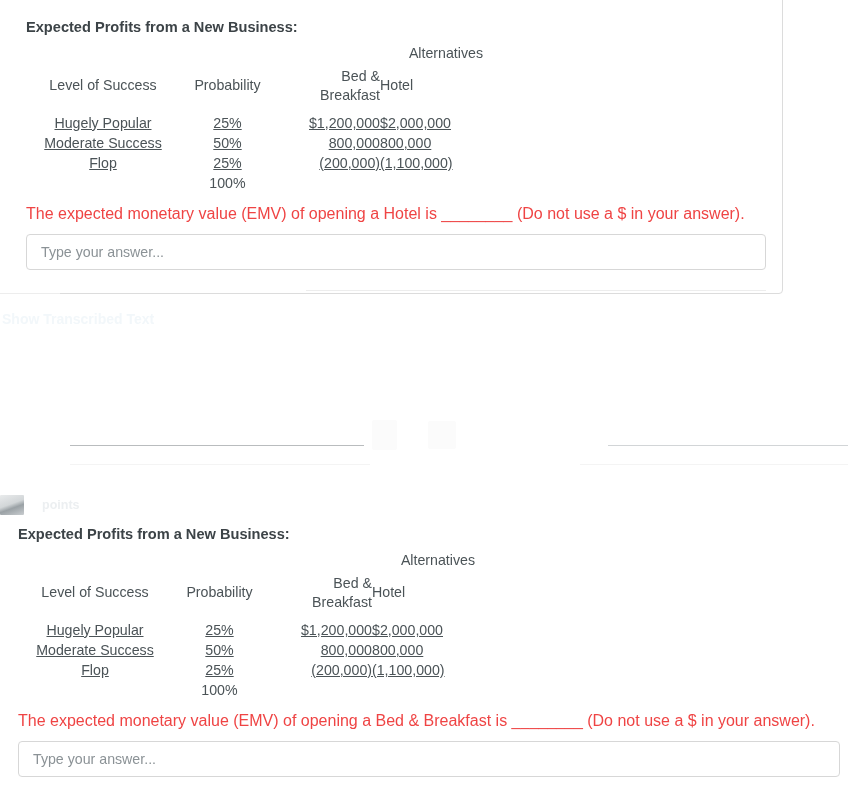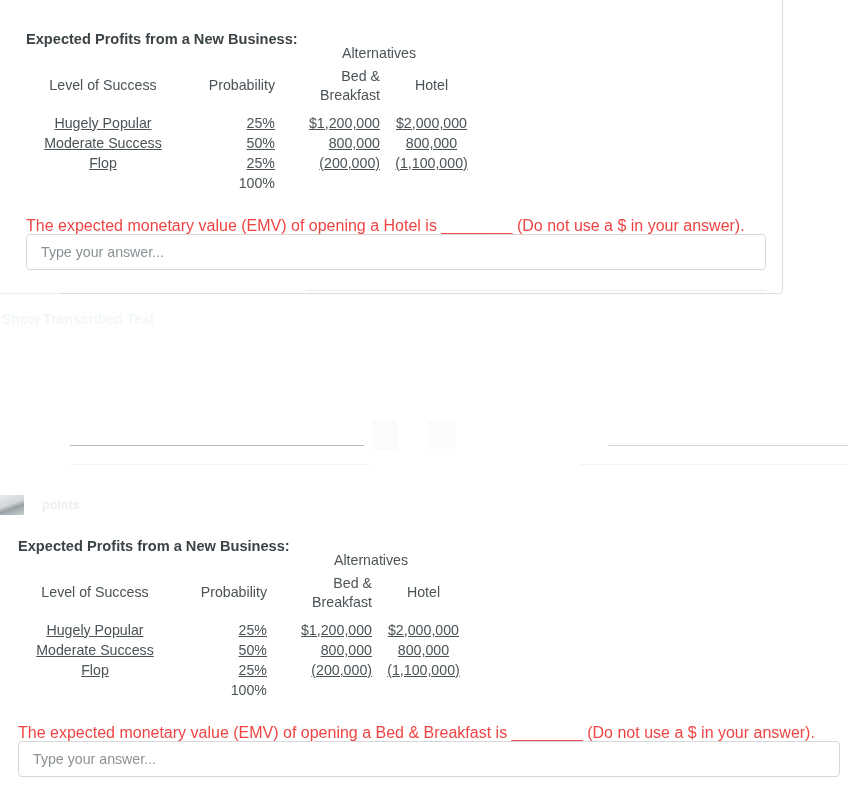--- a/index.html
+++ b/index.html
@@ -11,21 +11,21 @@
     width: 848px;
     height: 789px;
     position: relative;
     overflow: hidden;
     font-family: "Liberation Sans", "DejaVu Sans", sans-serif;
     color: #4b5357;
     -webkit-font-smoothing: antialiased;
   }
 
   
-  .txt { position: absolute; white-space: pre; line-height: 1.15; margin-top: 12px; }
+  .txt { position: absolute; white-space: pre; line-height: 1.15; }
   .bold { font-weight: 700; color: #3c4347; }
 
   
   .card {
     position: absolute;
     background: #ffffff;
     border: 1px solid #dcdcdc;
     border-radius: 3px;
     box-sizing: border-box;
   }
@@ -41,24 +41,24 @@
   .qtable { position: absolute; border-collapse: collapse; }
   .qtable td, .qtable th {
     padding: 0;
     font-weight: 400;
     font-size: 14.2px;
     color: #4b5357;
     vertical-align: top;
     line-height: 1.33;
   }
   .col-level  { width: 154px; text-align: center; }
-  .col-prob   { width: 95px;  text-align: right; }
+  .col-prob   { width: 95px;  text-align: center; }
   .col-bb     { width: 105px; text-align: right; }
-  .col-hotel  { width: 103px; text-align: center; }
-  .alt-head   { text-align: center; padding-bottom: 4px !important; }
+  .col-hotel  { width: 103px; text-align: left; }
+  .alt-head   { padding-bottom: 4px !important; }
   .hdr-row td { padding-bottom: 8px !important; }
   .body-row td { line-height: 1.42; text-decoration: underline; }
   .total-row td { line-height: 1.42; }
 
   
   .prompt { font-size: 16px; color: #ef4444; }
 
   
   .answer-box {
     position: absolute;

